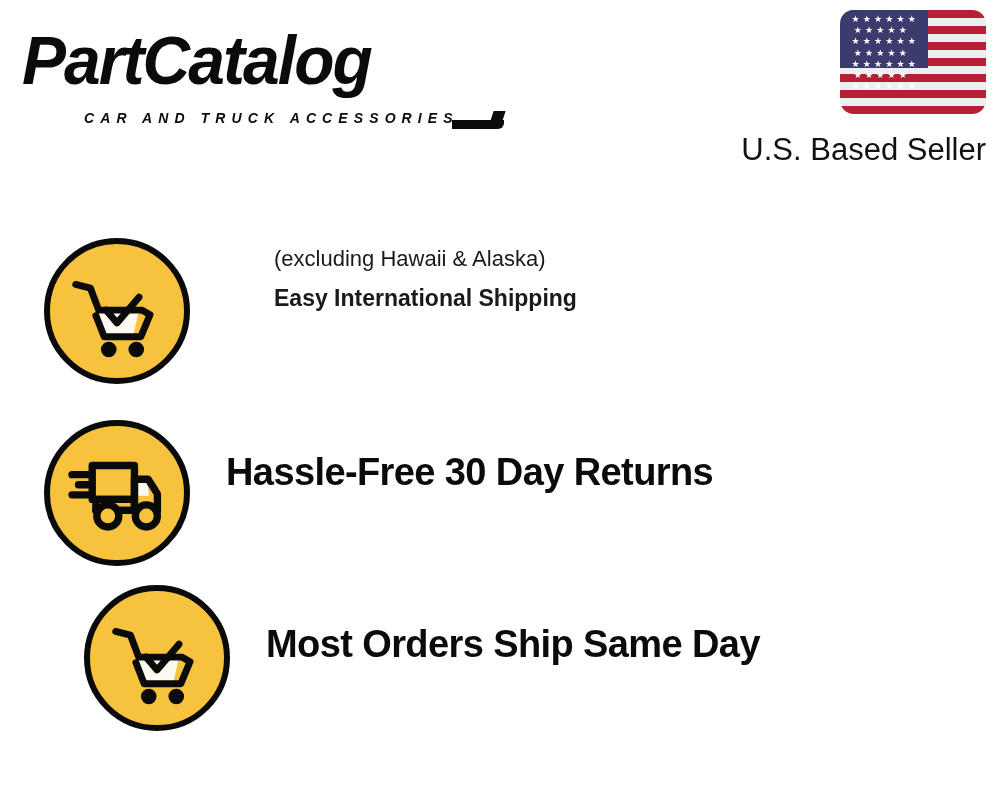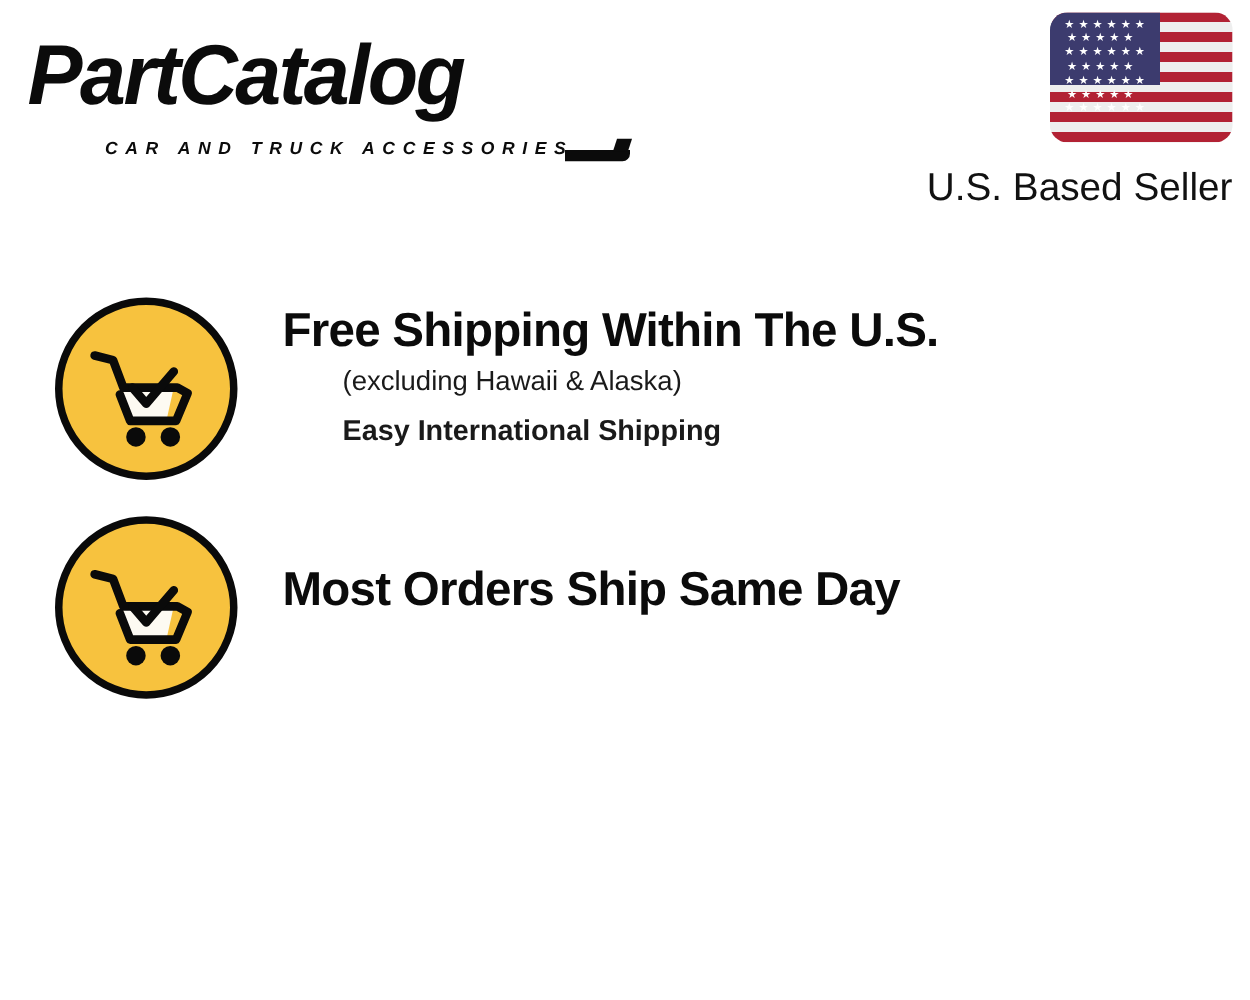--- a/index.html
+++ b/index.html
@@ -151,21 +151,21 @@
     top: 238px;
     width: 1000px;
   }
   .feature {
     position: relative;
     display: flex;
     align-items: flex-start;
   }
   .feature-1 { height: 175px; }
   .feature-2 { height: 172px; }
-  .feature-3 { height: 160px; }
+  .feature-3 { height: 160px; padding-left: 40px; }
 
   .badge-circle {
     flex: 0 0 auto;
     margin-left: 44px;
     width: 146px;
     height: 146px;
     border-radius: 50%;
     background: #f7c23e;
     border: 6px solid #0a0a0a;
     box-sizing: border-box;
@@ -248,26 +248,44 @@
       <div class="badge-circle">
         <svg viewBox="0 0 146 146" xmlns="http://www.w3.org/2000/svg">
           <path d="M52 72 L97 72 L91 99 L58 99 Z" fill="#fdfaf2"></path>
           <path d="M28 44 L44 48 L53 72 L100 72 L109 77 L99 101 L59 101 L50 78" fill="none" stroke="#0a0a0a" stroke-width="7.5" stroke-linecap="round" stroke-linejoin="round"></path>
           <path d="M61 72 L73 86 L97 58" fill="none" stroke="#0a0a0a" stroke-width="7.5" stroke-linecap="round" stroke-linejoin="round"></path>
           <circle cx="64" cy="115" r="8.5" fill="#0a0a0a"></circle>
           <circle cx="94" cy="115" r="8.5" fill="#0a0a0a"></circle>
         </svg>
       </div>
       <div class="feature-text">
-        <div class="headline">Free Shipping Within The U.S.</div>
         <div class="subline">(excluding Hawaii &amp; Alaska)</div>
         <div class="subline bold">Easy International Shipping</div>
       </div>
     </div>
 
+    <div class="feature feature-2">
+      <div class="badge-circle">
+        <svg viewBox="0 0 146 146" xmlns="http://www.w3.org/2000/svg">
+          <path d="M96 60 L106 60 L108 76 L96 76 Z" fill="#fdfaf2"></path>
+          <path d="M46 43 H92 V80 H46 Z" fill="none" stroke="#0a0a0a" stroke-width="8" stroke-linejoin="round"></path>
+          <path d="M92 58 H107 L117 74 V92 H92 Z" fill="none" stroke="#0a0a0a" stroke-width="8" stroke-linejoin="round"></path>
+          <path d="M50 80 H92 V92 H50 Z" fill="none" stroke="#0a0a0a" stroke-width="8" stroke-linejoin="round"></path>
+          <path d="M50 92 H117" stroke="#0a0a0a" stroke-width="8" stroke-linecap="round"></path>
+          <path d="M24 53 H44" stroke="#0a0a0a" stroke-width="8" stroke-linecap="round"></path>
+          <path d="M31 64 H44" stroke="#0a0a0a" stroke-width="8" stroke-linecap="round"></path>
+          <path d="M24 75 H44" stroke="#0a0a0a" stroke-width="8" stroke-linecap="round"></path>
+          <circle cx="63" cy="98" r="12" fill="#f7c23e" stroke="#0a0a0a" stroke-width="8"></circle>
+          <circle cx="105" cy="98" r="12" fill="#f7c23e" stroke="#0a0a0a" stroke-width="8"></circle>
+        </svg>
+      </div>
+      <div class="feature-text">
+        <div class="headline">Hassle-Free 30 Day Returns</div>
+      </div>
+    </div>
 
     <div class="feature feature-3">
       <div class="badge-circle">
         <svg viewBox="0 0 146 146" xmlns="http://www.w3.org/2000/svg">
           <path d="M52 72 L97 72 L91 99 L58 99 Z" fill="#fdfaf2"></path>
           <path d="M28 44 L44 48 L53 72 L100 72 L109 77 L99 101 L59 101 L50 78" fill="none" stroke="#0a0a0a" stroke-width="7.5" stroke-linecap="round" stroke-linejoin="round"></path>
           <path d="M61 72 L73 86 L97 58" fill="none" stroke="#0a0a0a" stroke-width="7.5" stroke-linecap="round" stroke-linejoin="round"></path>
           <circle cx="64" cy="115" r="8.5" fill="#0a0a0a"></circle>
           <circle cx="94" cy="115" r="8.5" fill="#0a0a0a"></circle>
         </svg>

